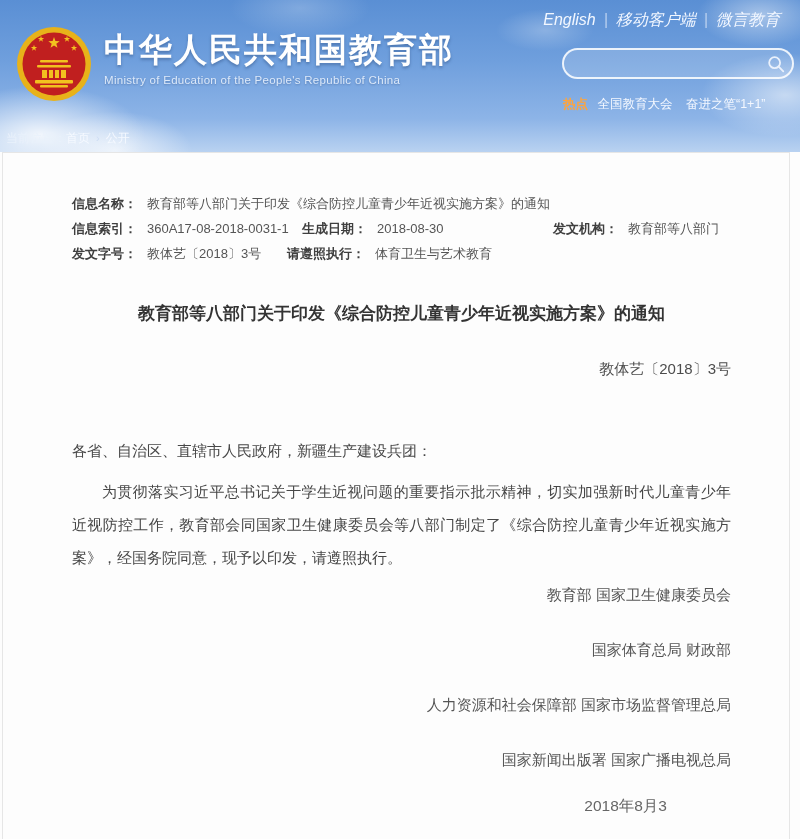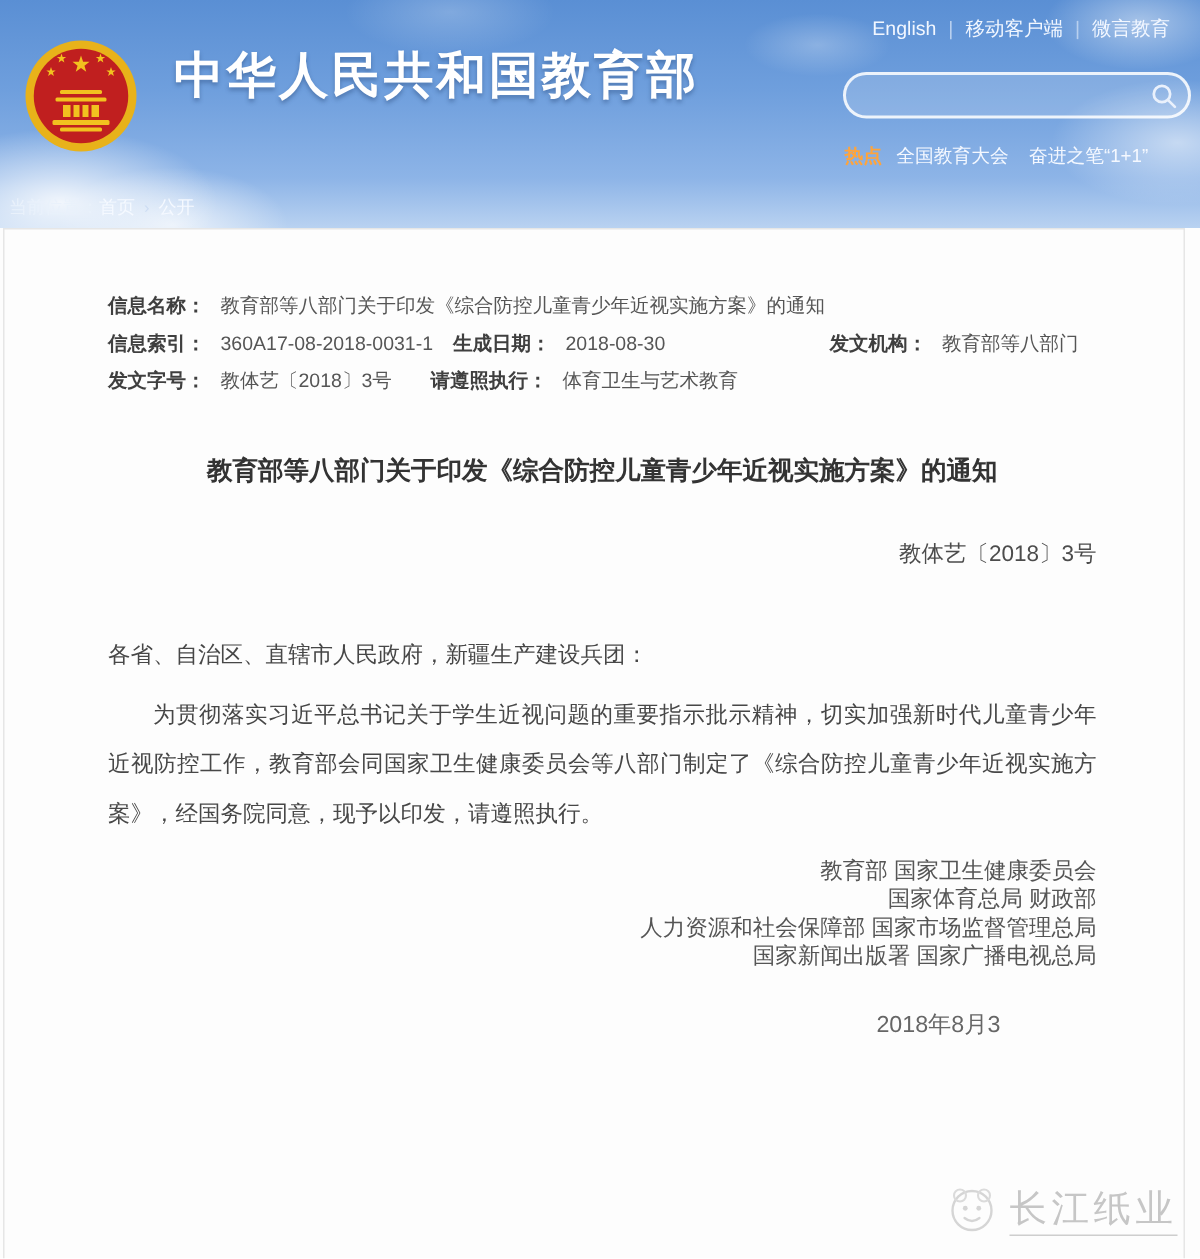--- a/index.html
+++ b/index.html
@@ -11,27 +11,27 @@
   .header { position:absolute; top:0; left:0; width:800px; height:152px;
     background:linear-gradient(180deg,#5a8fd4 0%,#6f9fdd 40%,#8db4e7 78%,#b9d2f1 100%);
     overflow:hidden; }
   .clouds { position:absolute; inset:0; pointer-events:none; background:
     radial-gradient(ellipse 150px 70px at 40px 135px, rgba(255,255,255,.85), rgba(255,255,255,0) 70%),
     radial-gradient(ellipse 110px 55px at 115px 150px, rgba(255,255,255,.7), rgba(255,255,255,0) 70%),
     radial-gradient(ellipse 90px 45px at 760px 15px, rgba(255,255,255,.45), rgba(255,255,255,0) 70%),
     radial-gradient(ellipse 120px 60px at 785px 95px, rgba(255,255,255,.55), rgba(255,255,255,0) 70%),
     radial-gradient(ellipse 70px 30px at 545px 30px, rgba(255,255,255,.25), rgba(255,255,255,0) 70%),
     radial-gradient(ellipse 100px 40px at 300px 8px, rgba(255,255,255,.22), rgba(255,255,255,0) 70%);}
-  .top-links { position:absolute; top:10px; right:12px; font-size:13px; color:#eef4fd; z-index:3; }
+  .top-links { position:absolute; top:10px; right:12px; font-size:16px; color:#eef4fd; z-index:3;font-style:italic; }
   .top-links a { color:#f2f7ff; text-decoration:none; margin:0 8px; cursor:pointer; }
   .top-links .sep { color:#b9d0ef; }
 
   .brand { position:absolute; top:26px; left:16px; display:flex; align-items:flex-start; z-index:2; }
   .emblem { width:76px; height:76px; display:block; }
-  .brand-text { margin-left:24px; padding-top:4px; }
+  .brand-text { margin-left:12px; padding-top:4px; }
   .site-title { font-size:33px; font-weight:bold; color:#ffffff; letter-spacing:2px;
     text-shadow:0 2px 3px rgba(40,70,120,.45); line-height:40px; }
   .site-subtitle { font-size:11.5px; color:#dce9fa; margin-top:4px; letter-spacing:.3px;
     text-shadow:0 1px 2px rgba(40,70,120,.4); }
 
   .search { position:absolute; top:48px; left:562px; width:232px; height:31px;
     border:2px solid rgba(255,255,255,.85); border-radius:16px;
     background:rgba(255,255,255,.16); display:flex; align-items:center; z-index:3; }
   .search input { flex:1; height:100%; border:none; outline:none; background:transparent;
     padding:0 8px 0 14px; color:#fff; font-size:13px; }
@@ -55,26 +55,26 @@
   .meta .lab { font-weight:bold; color:#3f3f3f; flex:0 0 auto; }
   .meta .val { margin-left:10px; color:#555; }
   .meta .val.w1 { width:155px; }
   .meta .val.w2 { width:120px; margin-right:56px; }
   .meta .val.w3 { width:118px; }
   .meta .gap { width:22px; }
 
   .doc-title { margin-top:36px; text-align:center; font-size:17px; font-weight:bold;
     color:#333; line-height:24px; }
   .doc-number { margin-top:34px; text-align:right; font-size:15px; color:#4c4c4c; }
-  .salutation { margin-top:48px; font-size:15px; color:#474747; }
+  .salutation { margin-top:63px; font-size:15px; color:#474747; }
   .paragraph { margin-top:14px; font-size:15px; color:#474747; line-height:33px;
     text-indent:2em; text-align:justify; }
   .signature { text-align:right; font-size:15px; color:#555; }
   .sig-first { margin-top:12px; }
-  .sig-rest { }
+  .sig-rest { margin-top:36px; }
 
   .date-row { position:relative; height:42px; margin-top:14px; }
   .date-text { position:absolute; right:64px; top:12px; font-size:15.5px; color:#666; }
 
   .watermark { position:absolute; right:4px; bottom:14px; display:flex; align-items:center; z-index:5; }
   .wm-icon { width:38px; height:38px; margin-right:6px; opacity:.85; }
   .wm-text { font-size:25px; color:#c6c6c6; letter-spacing:3px;
     border-bottom:1px solid #cecece; padding-bottom:1px;
     font-family:"Liberation Serif","DejaVu Serif",serif; }
 </style>
@@ -115,20 +115,21 @@
           <rect x="26" y="44" width="5" height="8"></rect>
           <rect x="33" y="44" width="4" height="8"></rect>
           <rect x="39" y="44" width="4" height="8"></rect>
           <rect x="45" y="44" width="5" height="8"></rect>
           <rect x="19" y="54" width="38" height="3.4" rx="1"></rect>
           <rect x="24" y="59" width="28" height="2.6" rx="1"></rect>
         </g>
       </svg>
       <div class="brand-text">
         <div class="site-title">中华人民共和国教育部</div>
+        <div class="site-subtitle">Ministry of Education of the People's Republic of China</div>
       </div>
     </div>
 
     <div class="search">
       <input type="text" placeholder="" style="">
       <span class="mag">
         <svg viewBox="0 0 22 22" width="20" height="20">
           <circle cx="9.5" cy="9.5" r="6" fill="none" stroke="#eaf1fc" stroke-width="2"></circle>
           <line x1="14" y1="14" x2="19" y2="19" stroke="#eaf1fc" stroke-width="2" stroke-linecap="round"></line>
         </svg>
@@ -182,25 +183,14 @@
       <div class="signature sig-first">教育部 国家卫生健康委员会</div>
       <div class="signature sig-rest">国家体育总局 财政部</div>
       <div class="signature sig-rest">人力资源和社会保障部 国家市场监督管理总局</div>
       <div class="signature sig-rest">国家新闻出版署 国家广播电视总局</div>
 
       <div class="date-row">
         <span class="date-text">2018年8月3</span>
       </div>
     </div>
 
-    <div class="watermark">
-      <svg class="wm-icon" viewBox="0 0 38 38">
-        <circle cx="19" cy="20" r="13" fill="#fdfdfd" stroke="#cfcfcf" stroke-width="1.6"></circle>
-        <circle cx="11" cy="10" r="4" fill="none" stroke="#d6d6d6" stroke-width="1.4"></circle>
-        <circle cx="27" cy="10" r="4" fill="none" stroke="#d6d6d6" stroke-width="1.4"></circle>
-        <circle cx="14.5" cy="18.5" r="1.6" fill="#cfcfcf"></circle>
-        <circle cx="23.5" cy="18.5" r="1.6" fill="#cfcfcf"></circle>
-        <path d="M14 25 q5 4 10 0" fill="none" stroke="#cfcfcf" stroke-width="1.5" stroke-linecap="round"></path>
-      </svg>
-      <span class="wm-text">长江纸业</span>
-    </div>
   </main>
 </div>
 
 </body></html>

